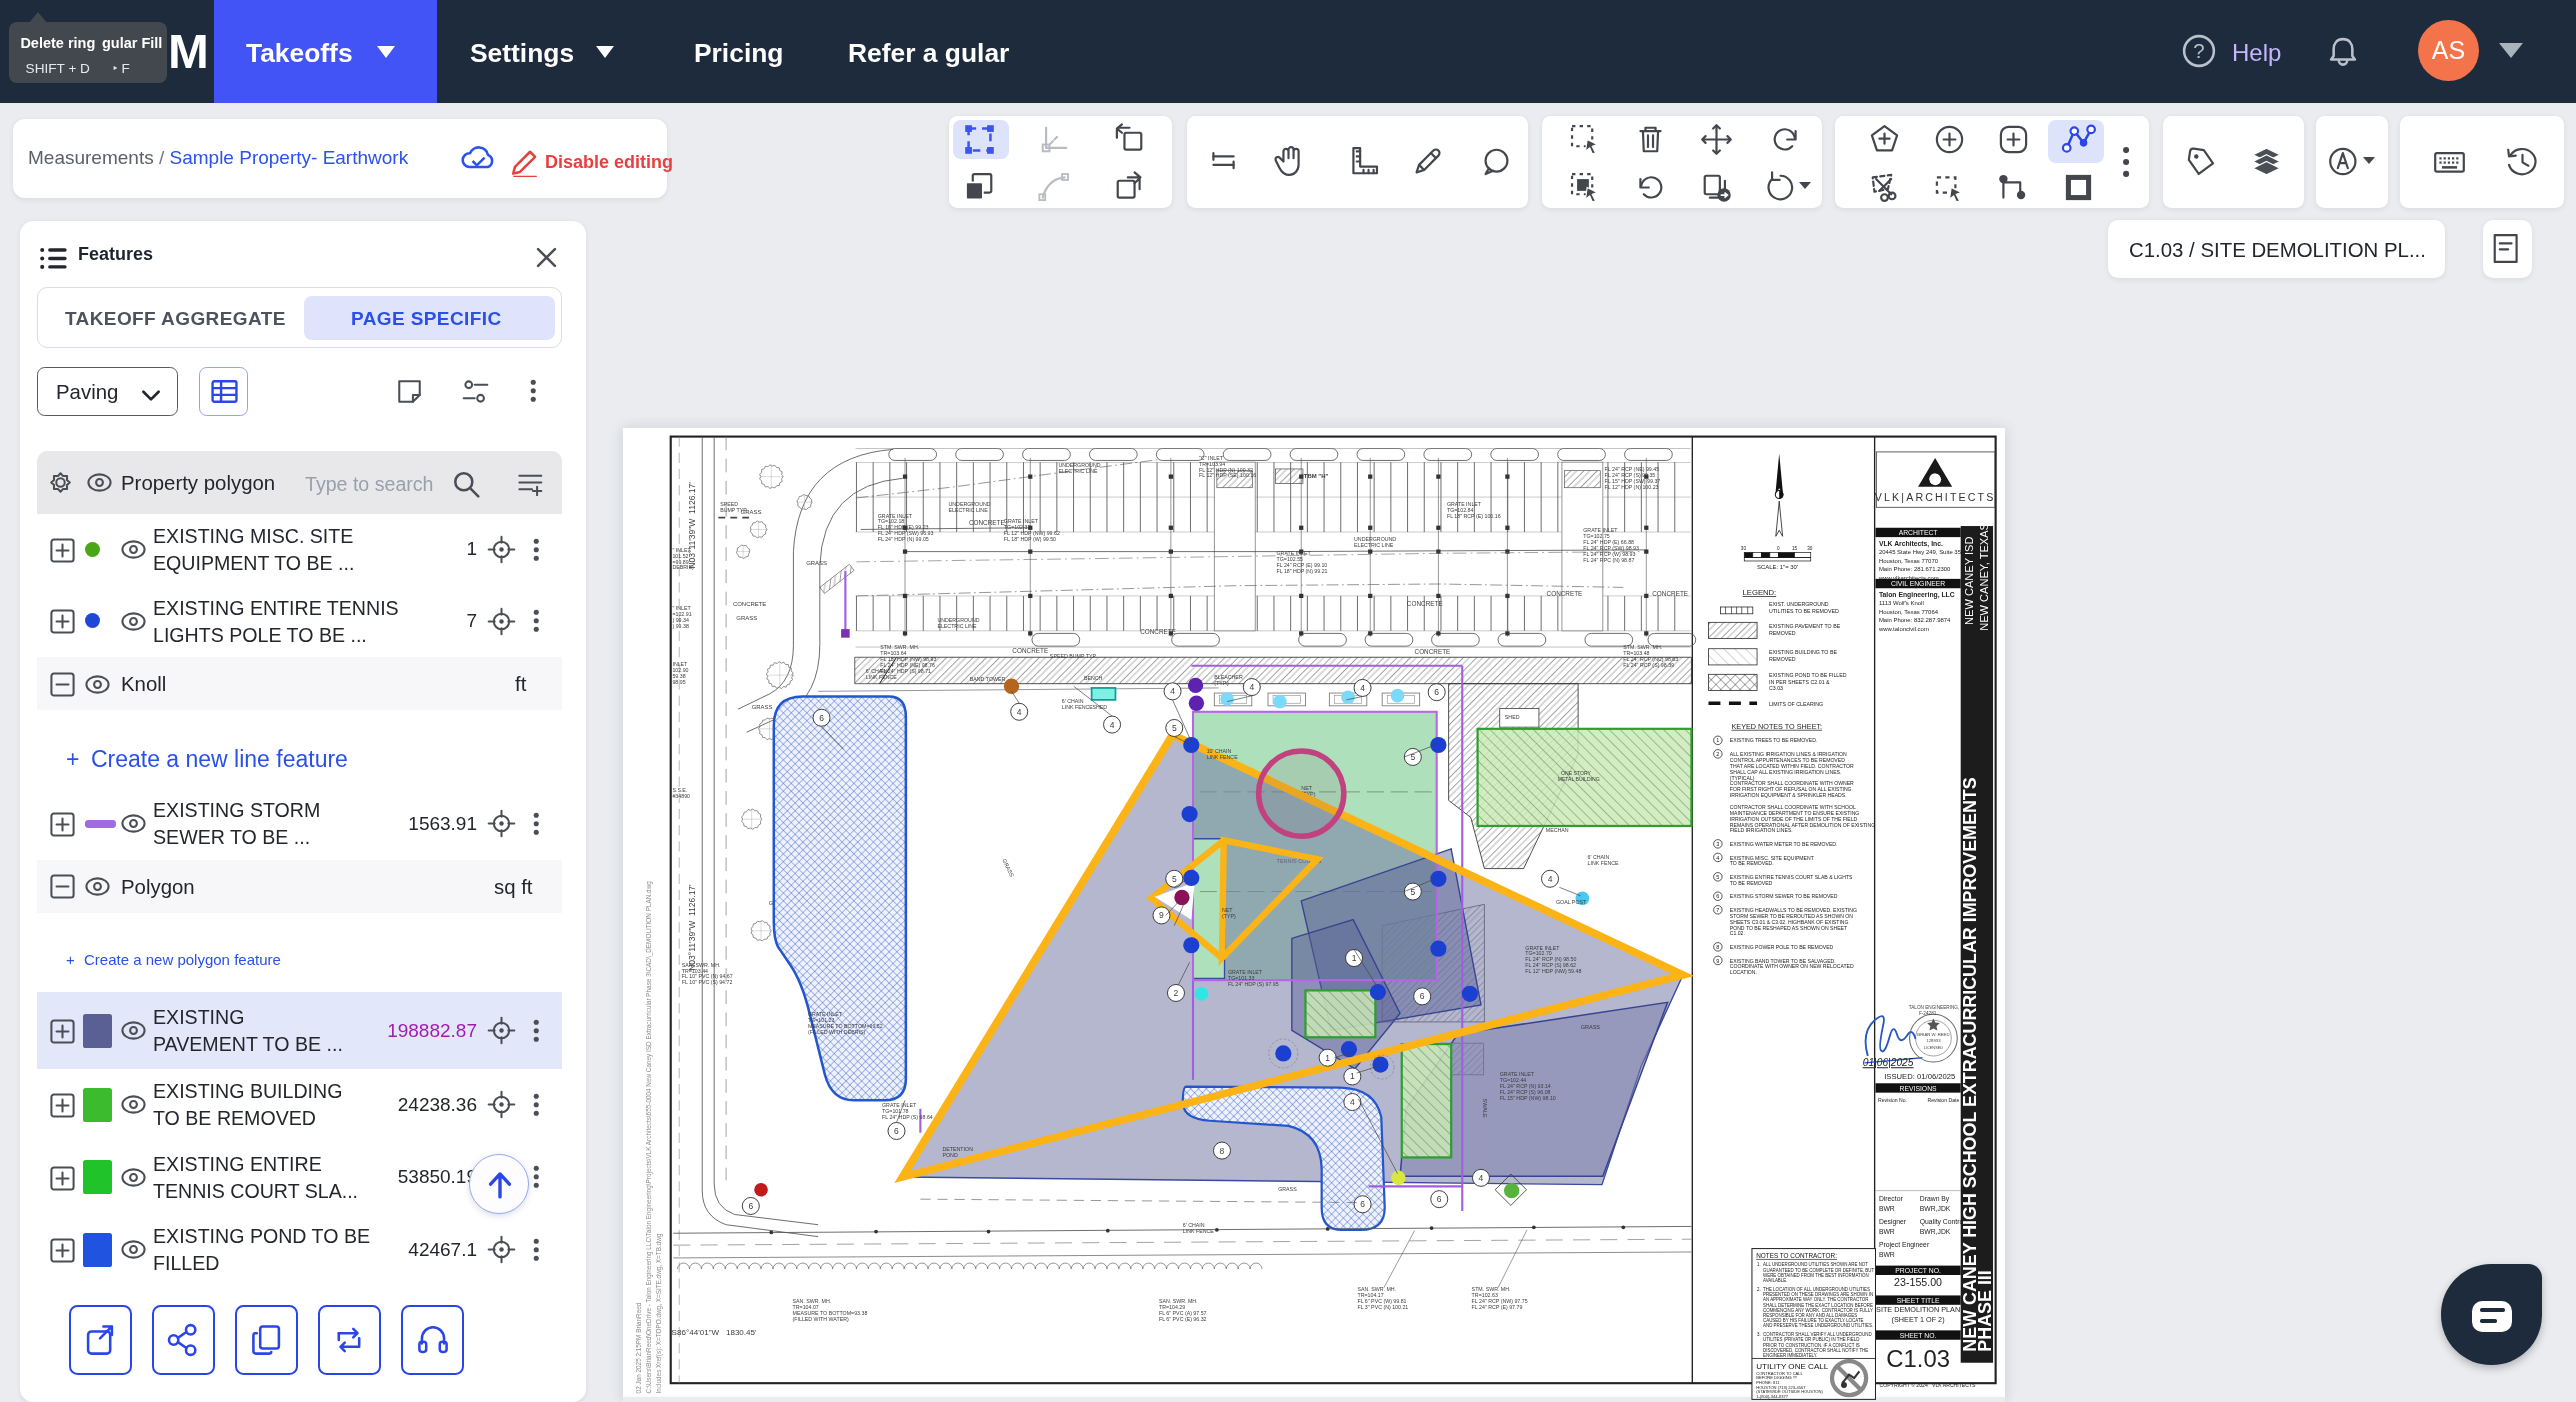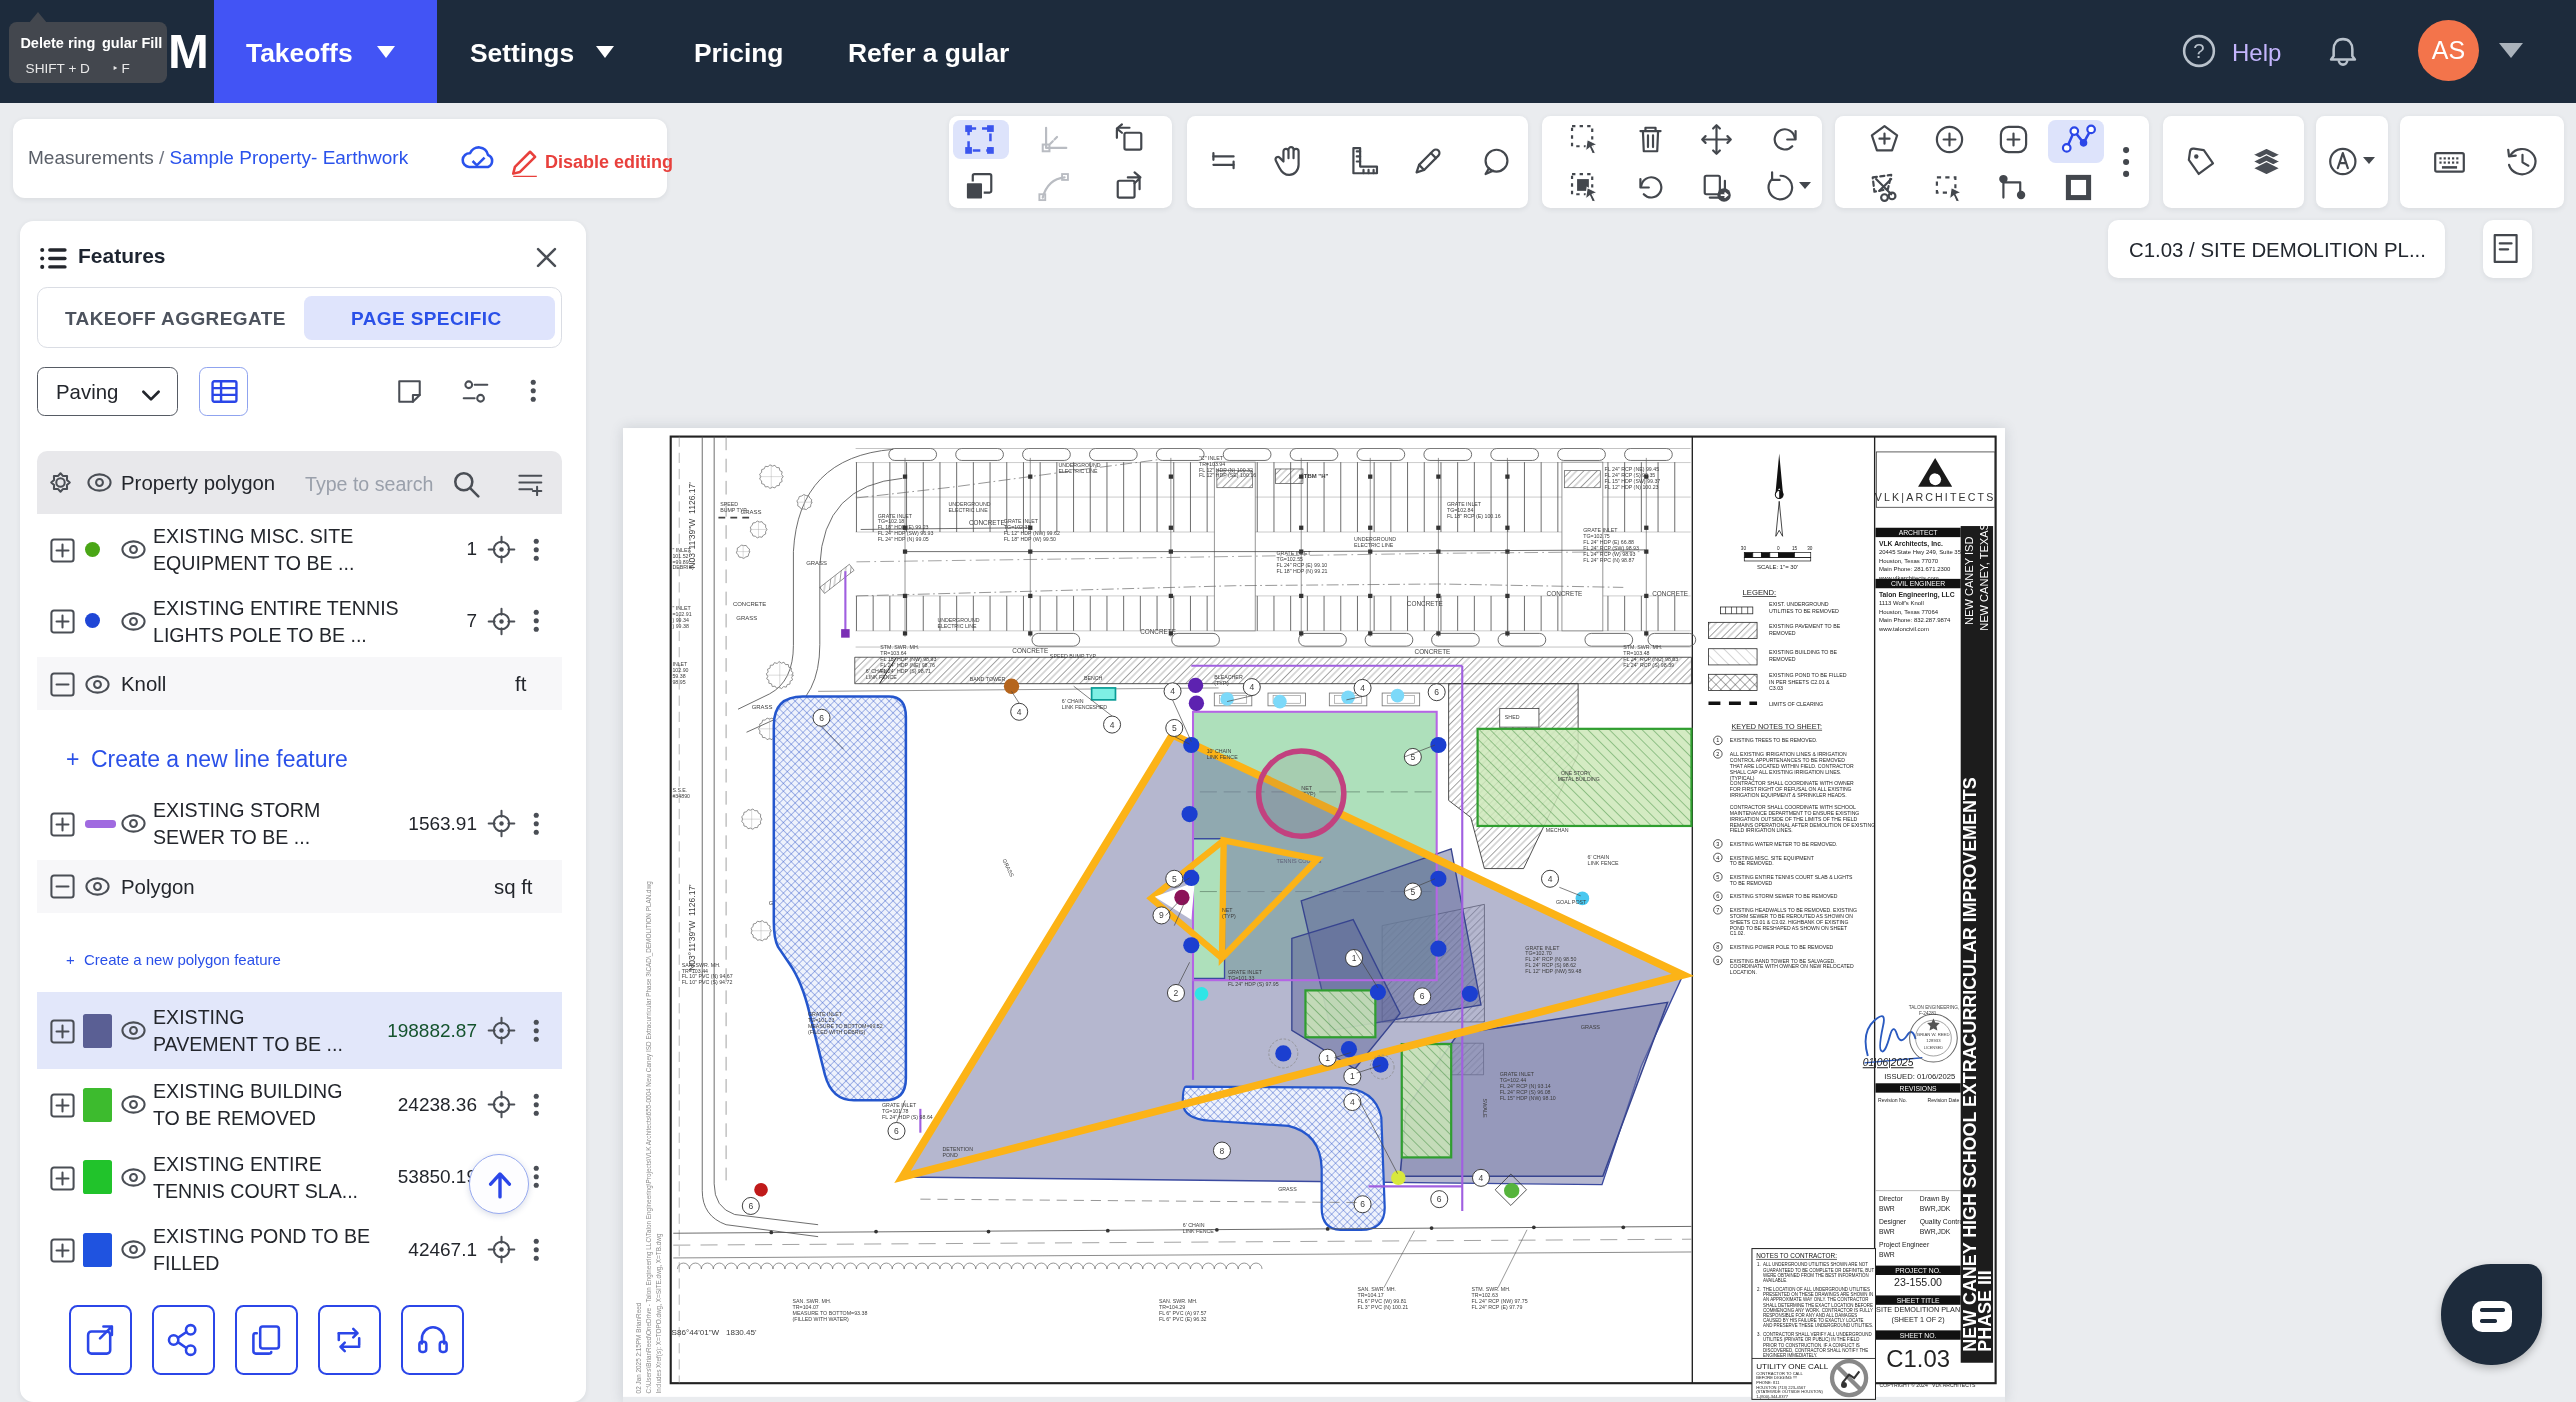--- a/index.html
+++ b/index.html
@@ -961,21 +961,21 @@
     </svg></div>
 <div class="card" style="left:20.4px;top:221px;width:566px;height:1181px;border-radius:13.6px"></div>
 <div class="abs" style="left:38px;top:245px;z-index:2"><svg width="32" height="32" viewBox="0 0 38 38" style="">
       <circle cx="5" cy="6" r="2.4" fill="#23262c"></circle>
       <rect x="12" y="4" width="22" height="4" rx="2" fill="#23262c"></rect>
       <circle cx="5" cy="16" r="2.4" fill="#23262c"></circle>
       <rect x="12" y="14" width="22" height="4" rx="2" fill="#23262c"></rect>
       <circle cx="5" cy="26" r="2.4" fill="#23262c"></circle>
       <rect x="12" y="24" width="22" height="4" rx="2" fill="#23262c"></rect>
     </svg></div>
-<div class="abs" style="left:78px;top:244px;font-size:21px;font-weight:bold;color:#1d2430;z-index:2">Features</div>
+<div class="abs" style="left:78px;top:244px;font-size:18px;font-weight:bold;color:#1d2430;z-index:2">Features</div>
 <div class="abs" style="left:533px;top:244px;z-index:2"><svg width="27" height="27" viewBox="0 0 32 32" style="">
       <path d="M6 6 L26 26 M26 6 L6 26" stroke="#4a4e55" stroke-width="3" stroke-linecap="round"></path>
     </svg></div>
 <div class="abs" style="left:37px;top:287px;width:525px;height:61px;border:1.7px solid #dadde4;border-radius:10.2px;z-index:2"></div>
 <div class="abs" style="left:65px;top:308px;font-size:19px;font-weight:bold;color:#4d535e;letter-spacing:0.4px;z-index:2">TAKEOFF AGGREGATE</div>
 <div class="abs" style="left:304px;top:296px;width:251px;height:44px;background:#dfe4fc;border-radius:7.7px;z-index:2"></div>
 <div class="abs" style="left:351px;top:308px;font-size:19px;font-weight:bold;color:#2a50e8;letter-spacing:0.4px;z-index:2">PAGE SPECIFIC</div>
 <div class="abs" style="left:37px;top:367px;width:141px;height:49px;border:1.7px solid #565b64;border-radius:7.7px;z-index:2"></div>
 <div class="abs" style="left:56px;top:381px;font-size:20.4px;color:#23262c;z-index:2">Paving</div>
 <div class="abs" style="left:139px;top:385px;z-index:2"><svg width="24" height="22" viewBox="0 0 28 26" style="">
@@ -1112,21 +1112,21 @@
 <div class="abs" style="left:48px;top:1017px;z-index:3"><svg width="29" height="29" viewBox="0 0 34 34" style="">
       <rect x="4" y="4" width="26" height="26" rx="3" stroke="#4a4e55" stroke-width="2.4" fill="none" stroke-linecap="round" stroke-linejoin="round"></rect>
       <path d="M17 10 L17 24 M10 17 L24 17" stroke="#4a4e55" stroke-width="2.4" fill="none" stroke-linecap="round" stroke-linejoin="round"></path>
     </svg></div>
 <div class="abs" style="left:83px;top:1014px;width:29px;height:34px;background:#5a5f94;border-radius:2.6px;z-index:3"></div>
 <div class="abs" style="left:119px;top:1016px;z-index:3"><svg width="29" height="29" viewBox="0 0 34 34" style="">
       <ellipse cx="17" cy="17" rx="13" ry="9.5" stroke="#4a4e55" stroke-width="2.4" fill="none" stroke-linecap="round" stroke-linejoin="round"></ellipse>
       <circle cx="17" cy="17" r="4" stroke="#4a4e55" stroke-width="2.4" fill="none" stroke-linecap="round" stroke-linejoin="round"></circle>
     </svg></div>
 <div class="abs" style="left:153px;top:1004px;font-size:19.6px;color:#23262c;line-height:27px;z-index:3">EXISTING<br>PAVEMENT TO BE ...</div>
-<div class="abs" style="left:477px;top:1020px;font-size:19px;color:#14532d;text-align:right;transform:translateX(-100%);z-index:3">198882.87</div>
+<div class="abs" style="left:477px;top:1020px;font-size:19px;color:#a21caf;text-align:right;transform:translateX(-100%);z-index:3">198882.87</div>
 <div class="abs" style="left:487px;top:1016px;z-index:3"><svg width="29" height="29" viewBox="0 0 34 34" style="">
       <circle cx="17" cy="17" r="9" stroke="#4a4e55" stroke-width="2.4" fill="none" stroke-linecap="round" stroke-linejoin="round"></circle>
       <circle cx="17" cy="17" r="2.6" fill="#4a4e55"></circle>
       <path d="M17 2 L17 9 M17 25 L17 32 M2 17 L9 17 M25 17 L32 17" stroke="#4a4e55" stroke-width="2.4" fill="none" stroke-linecap="round" stroke-linejoin="round"></path>
     </svg></div>
 <div class="abs" style="left:532px;top:1018px;z-index:3"><svg width="8.5" height="25.6" viewBox="0 0 10 30" style="">
       <circle cx="5" cy="5" r="3" fill="#4a4e55"></circle>
       <circle cx="5" cy="15" r="3" fill="#4a4e55"></circle>
       <circle cx="5" cy="25" r="3" fill="#4a4e55"></circle>
     </svg></div>

